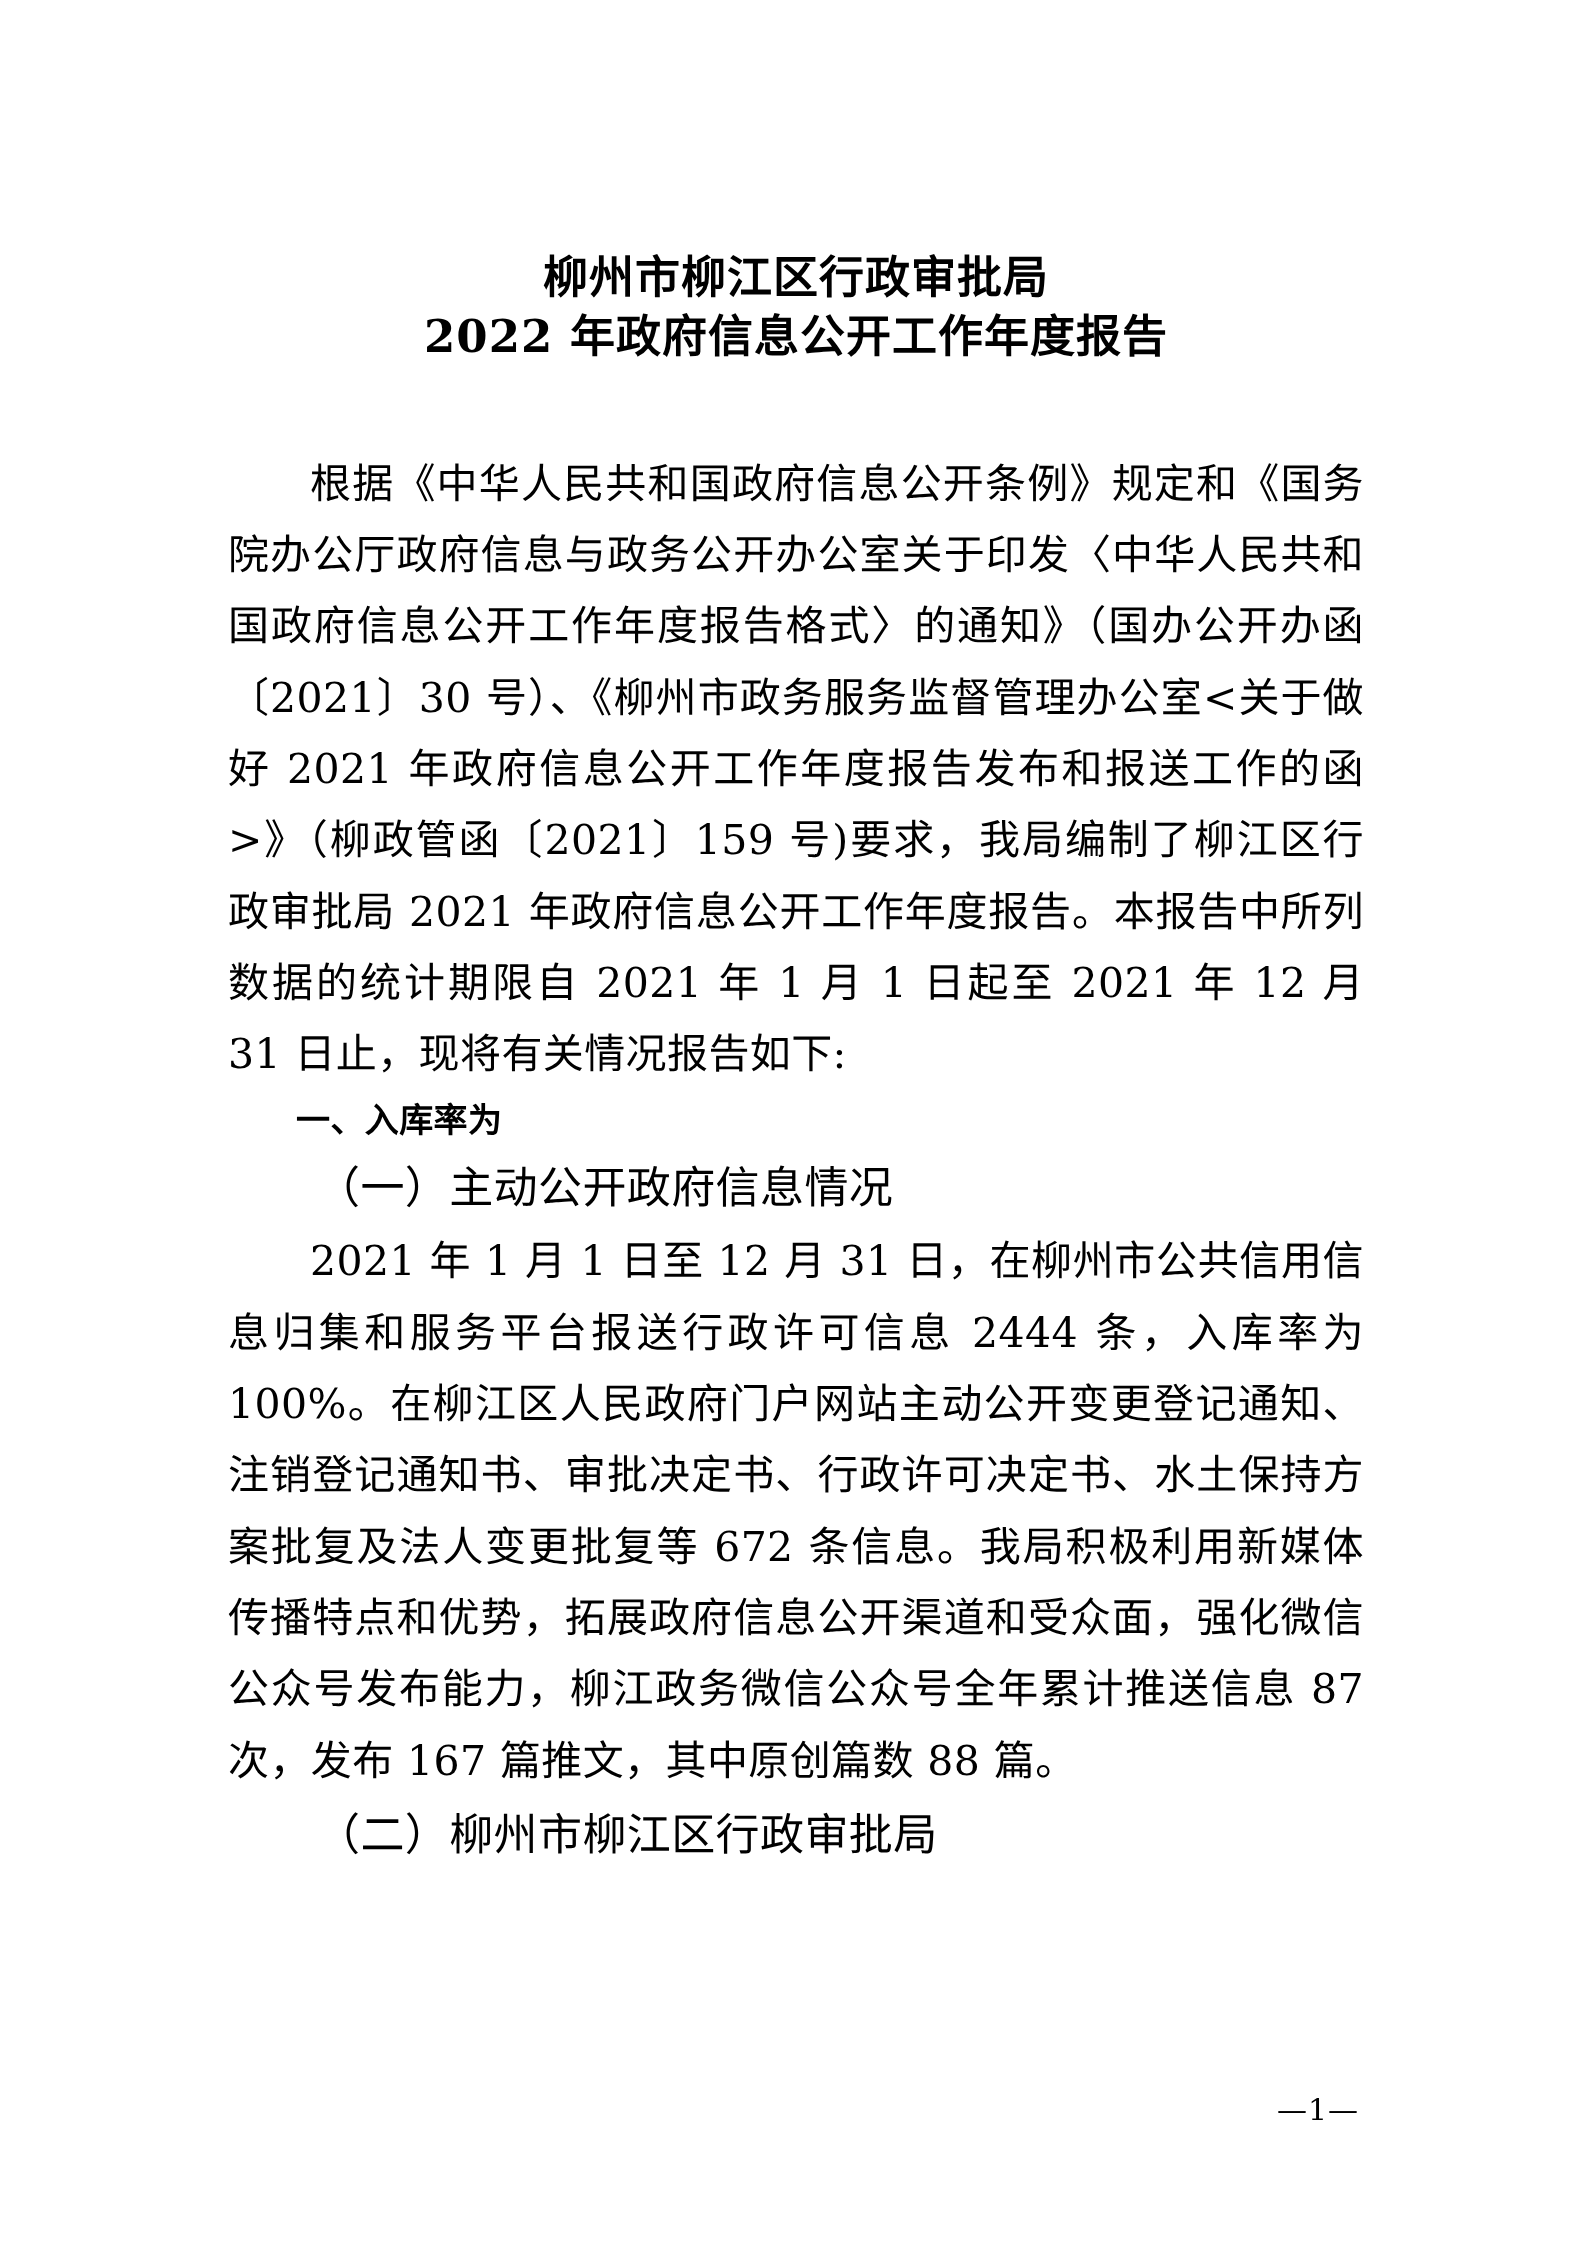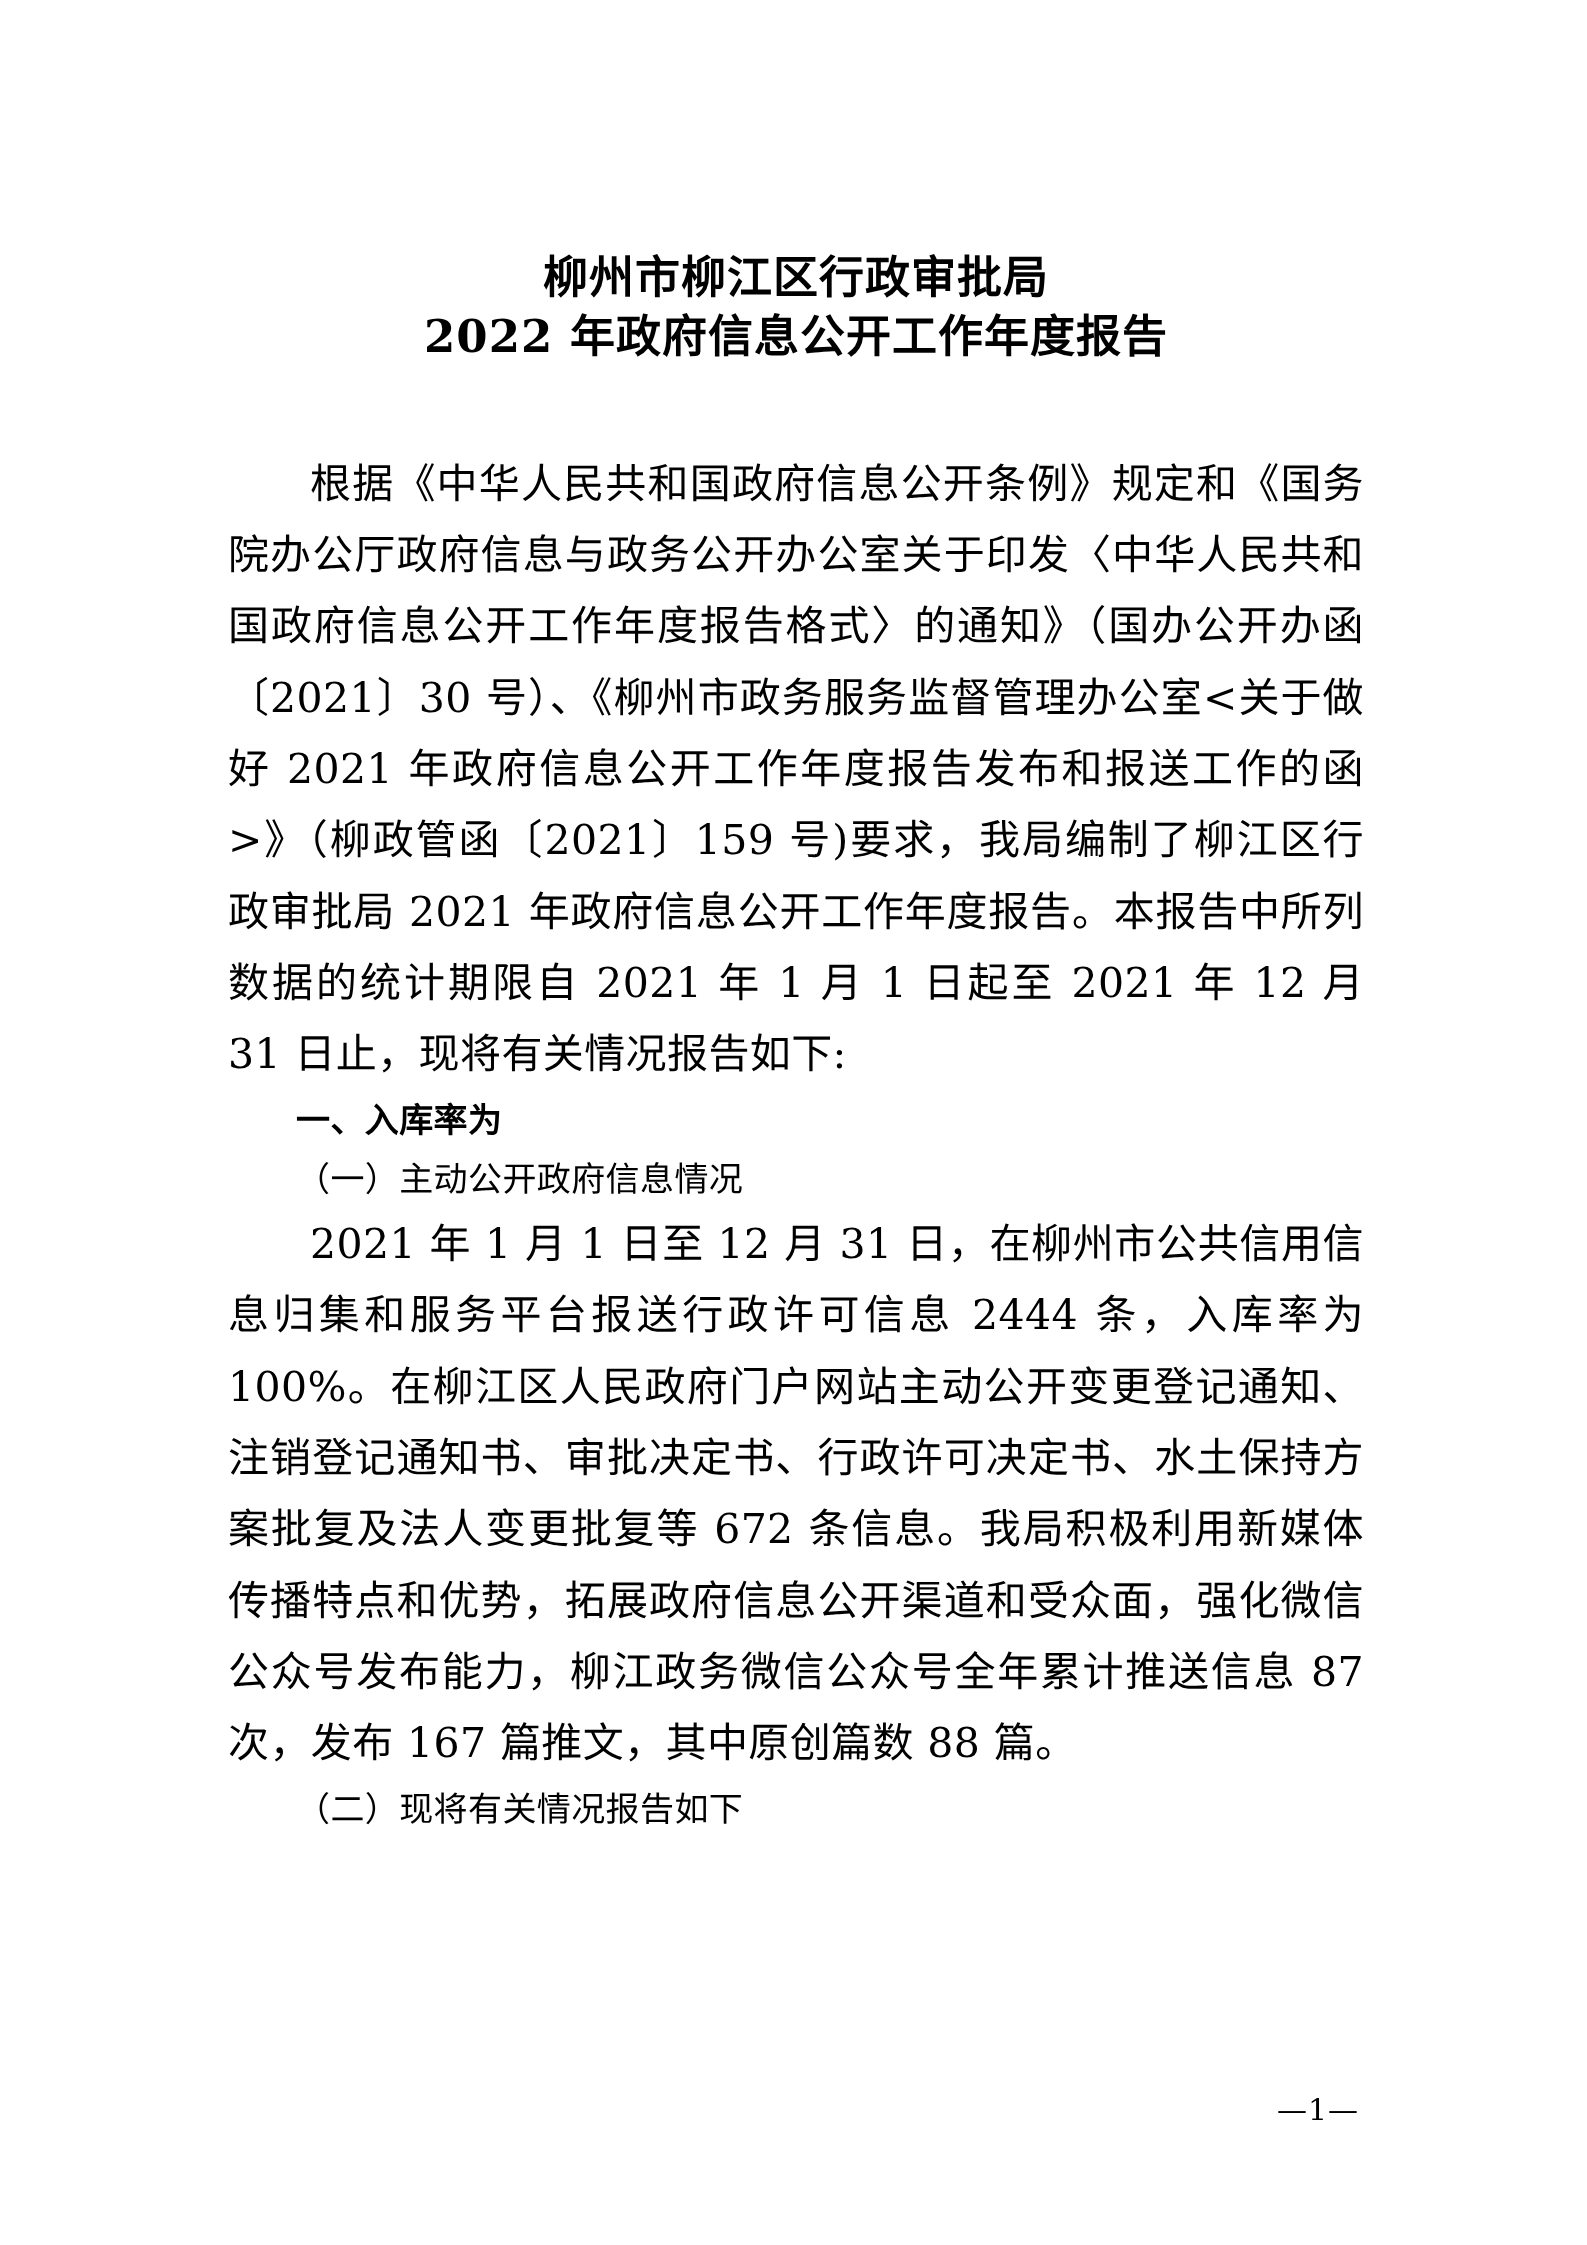--- a/index.html
+++ b/index.html
@@ -54,21 +54,21 @@
   p.heading {
     margin: 0;
     font-size: 34px;
     line-height: 1.74;
     text-indent: 2em;
     font-weight: bold;
     letter-spacing: 0.4px;
   }
   p.subheading {
     margin: 0;
-    font-size: 34px;
+    font-size: 44px;
     line-height: 1.74;
     text-indent: 2em;
     letter-spacing: 0.4px;
   }
   .page-number {
     position: absolute;
     left: 0;
     right: 0;
     bottom: 118px;
     text-align: right;
@@ -87,20 +87,20 @@
     <h1 class="doc-title">
       <span class="line">柳州市柳江区行政审批局</span>
       <span class="line">2022 年政府信息公开工作年度报告</span>
     </h1>
 
     <div class="body-block">
       <p class="para">根据《中华人民共和国政府信息公开条例》规定和《国务院办公厅政府信息与政务公开办公室关于印发〈中华人民共和国政府信息公开工作年度报告格式〉的通知》（国办公开办函〔2021〕30 号）、《柳州市政务服务监督管理办公室&lt;关于做好 2021 年政府信息公开工作年度报告发布和报送工作的函&gt;》（柳政管函〔2021〕159 号)要求，我局编制了柳江区行政审批局 2021 年政府信息公开工作年度报告。本报告中所列数据的统计期限自 2021 年 1 月 1 日起至 2021 年 12 月 31 日止，现将有关情况报告如下:</p>
       <p class="heading">一、入库率为</p>
       <p class="subheading">（一）主动公开政府信息情况</p>
       <p class="para">2021 年 1 月 1 日至 12 月 31 日，在柳州市公共信用信息归集和服务平台报送行政许可信息 2444 条，入库率为 100%。在柳江区人民政府门户网站主动公开变更登记通知、注销登记通知书、审批决定书、行政许可决定书、水土保持方案批复及法人变更批复等 672 条信息。我局积极利用新媒体传播特点和优势，拓展政府信息公开渠道和受众面，强化微信公众号发布能力，柳江政务微信公众号全年累计推送信息 87 次，发布 167 篇推文，其中原创篇数 88 篇。</p>
-      <p class="subheading">（二）现将有关情况报告如下</p>
+      <p class="subheading">（二）柳州市柳江区行政审批局</p>
     </div>
 
   </div>
 
   <div class="page-number">—1—</div>
 
 </div>
 
 </body></html>

